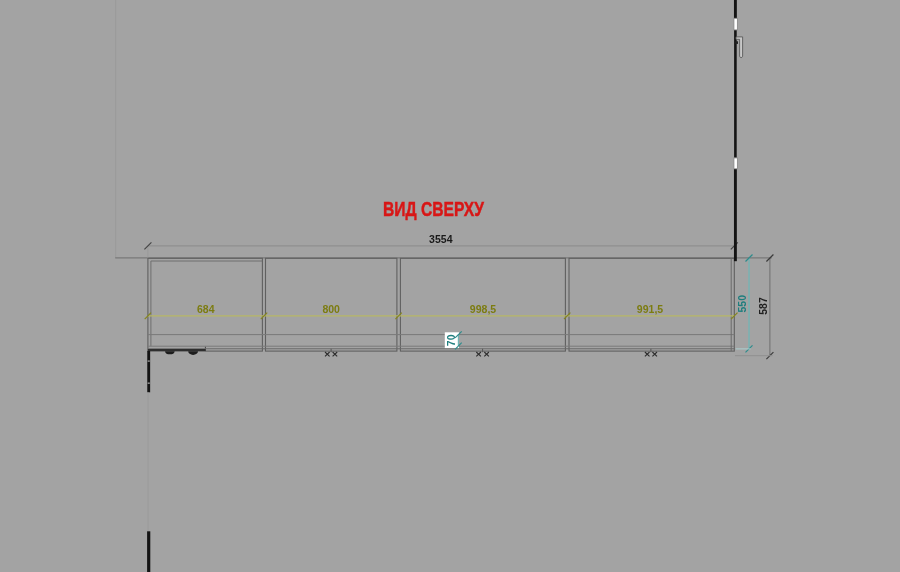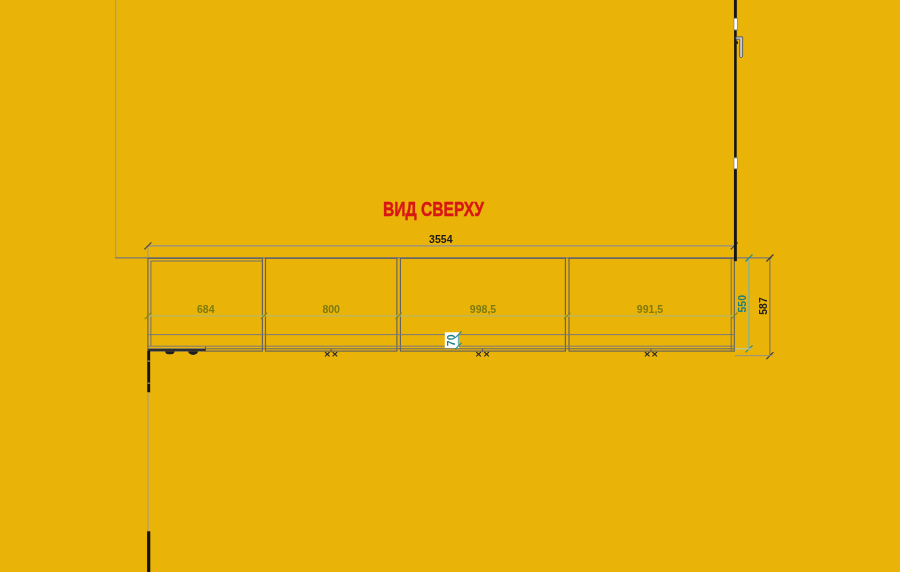--- a/index.html
+++ b/index.html
@@ -1,16 +1,16 @@
 <!DOCTYPE html>
 <html><head>
 <meta charset="utf-8">
 <style>
   html,body{margin:0;padding:0;background:#ffffff;}
-  #page{width:900px;height:572px;position:relative;background:#eab308;overflow:hidden;filter:opacity(1);
+  #page{width:900px;height:572px;position:relative;background:#a3a3a3;overflow:hidden;filter:opacity(1);
         font-family:"Liberation Sans", sans-serif;}
   svg{position:absolute;left:0;top:0;}
   text{font-family:"Liberation Sans", sans-serif;}
 </style>
 </head>
 <body>
 <div id="page">
 <svg width="900" height="572" viewBox="0 0 900 572">
 
   <text x="433.5" y="216.4" text-anchor="middle" font-size="19.75" font-weight="bold" fill="#d81616" stroke="#d81616" stroke-width="0.45" textLength="101" lengthAdjust="spacingAndGlyphs">ВИД СВЕРХУ</text>

